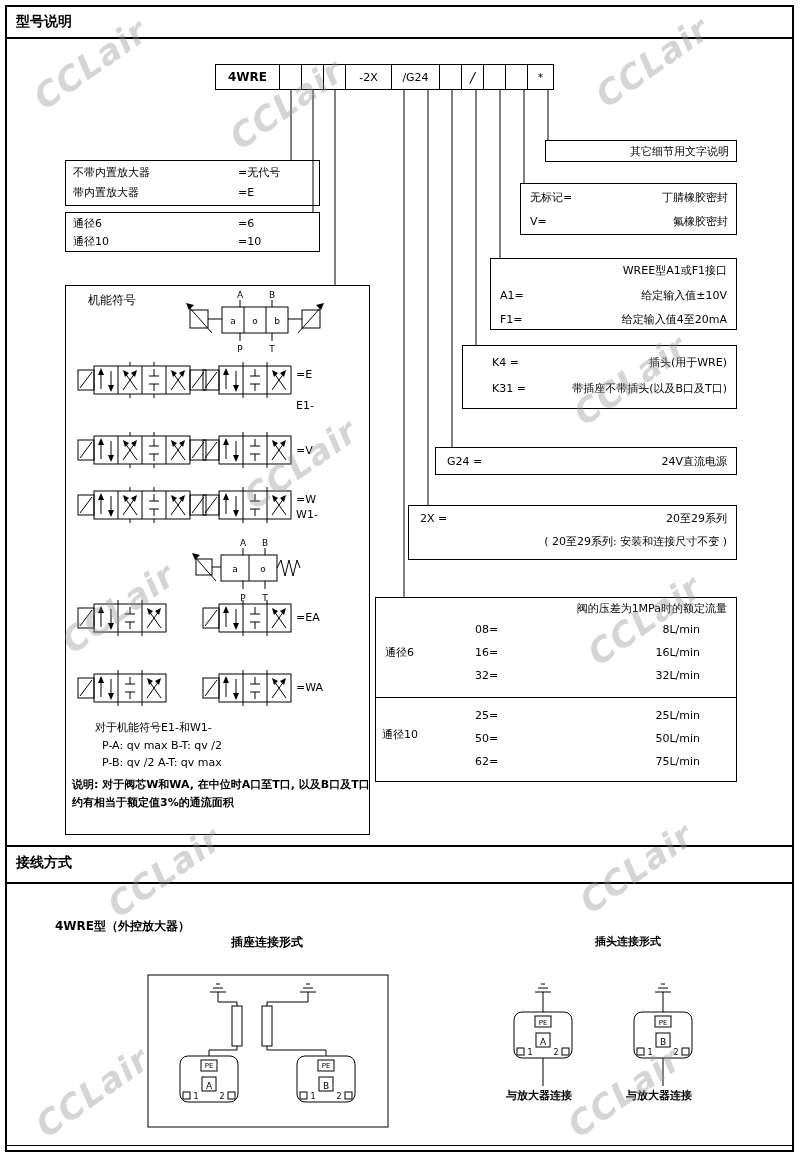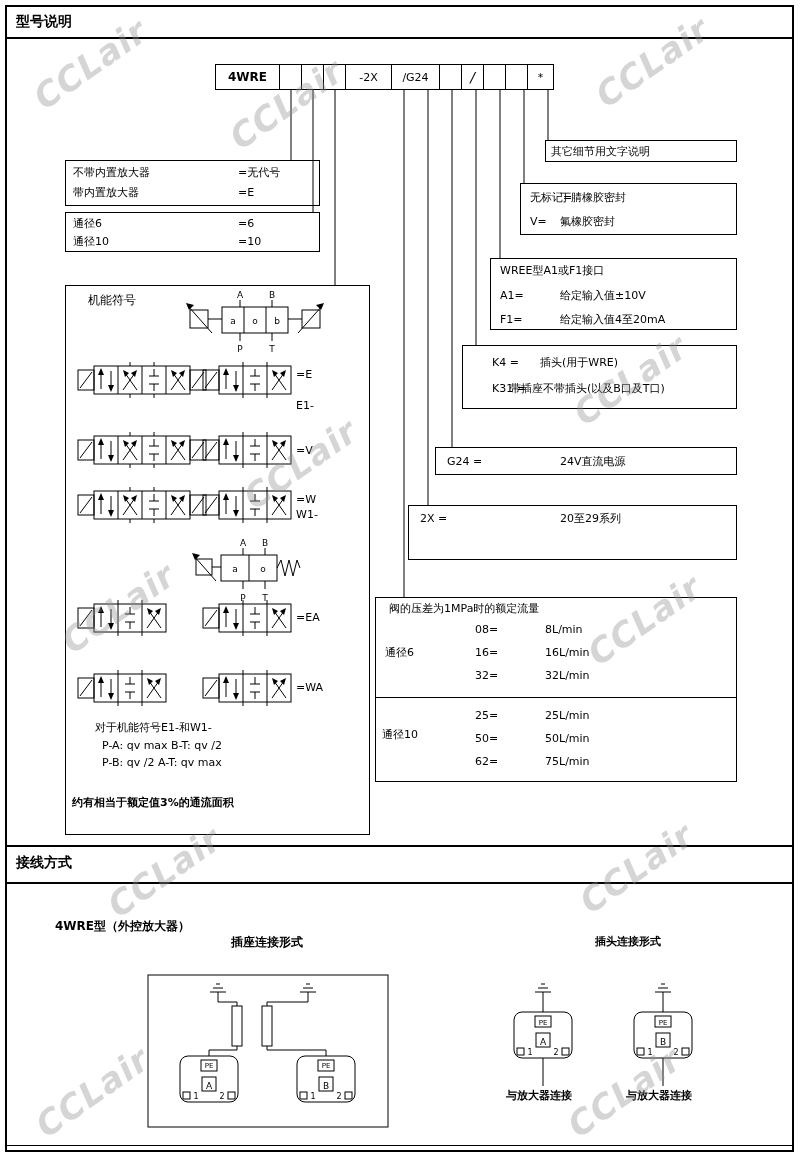--- a/index.html
+++ b/index.html
@@ -4,21 +4,21 @@
 <style>
   *{margin:0;padding:0;box-sizing:border-box;}
   html,body{background:#e8e8e8;}
   .page{position:relative;width:800px;height:1160px;margin:0 auto;background:#fff;
         font-family:"DejaVu Sans","Liberation Sans",sans-serif;color:#000;overflow:hidden;}
   .frame{position:absolute;left:5px;top:5px;width:789px;height:1147px;border:2px solid #000;z-index:2;pointer-events:none;}
   .hline{position:absolute;left:5px;width:789px;height:0;border-top:2px solid #000;z-index:2;}
   .hline.thin{border-top-width:1px;}
   .t{position:absolute;white-space:nowrap;font-size:11px;line-height:1.15;z-index:3;}
   .b{font-weight:bold;}
-  .right{}
+  .right{text-align:right;}
   .box{position:absolute;border:1px solid #000;z-index:2;background:transparent;}
   .codebar{position:absolute;left:215px;top:64px;display:flex;z-index:3;}
   .codecell{border:1px solid #000;border-left:none;height:26px;display:flex;align-items:center;justify-content:center;font-size:11px;background:transparent;}
   .codecell:first-child{border-left:1px solid #000;font-weight:bold;font-size:12px;}
   .slashcell{font-style:italic;font-size:14px;}
   .wm{position:absolute;font-size:34px;font-weight:bold;font-style:italic;letter-spacing:1px;
       color:rgba(145,145,145,0.38);transform:rotate(-35deg);z-index:5;pointer-events:none;}
   svg.overlay{position:absolute;left:0;top:0;z-index:1;}
   svg text{font-family:"DejaVu Sans","Liberation Sans",sans-serif;}
 </style>
@@ -258,20 +258,21 @@
   <span class="t" style="left:296px;top:400px">E1-</span>
   <span class="t" style="left:296px;top:445px">=V</span>
   <span class="t" style="left:296px;top:494px">=W</span>
   <span class="t" style="left:296px;top:509px">W1-</span>
   <span class="t" style="left:296px;top:612px">=EA</span>
   <span class="t" style="left:296px;top:682px">=WA</span>
 
   <span class="t" style="left:95px;top:722px">对于机能符号E1-和W1-</span>
   <span class="t" style="left:102px;top:740px">P-A: qv max   B-T: qv /2</span>
   <span class="t" style="left:102px;top:757px">P-B: qv /2   A-T: qv max</span>
+  <span class="t b" style="left:72px;top:779px">说明: 对于阀芯W和WA, 在中位时A口至T口, 以及B口及T口</span>
   <span class="t b" style="left:72px;top:797px">约有相当于额定值3%的通流面积</span>
 
   <div class="box" style="left:545px;top:140px;width:192px;height:22px"></div>
   <div class="t right" style="left:551px;top:146px;width:178px">其它细节用文字说明</div>
 
   <div class="box" style="left:520px;top:183px;width:217px;height:52px"></div>
   <span class="t" style="left:530px;top:192px">无标记=</span>
   <div class="t right" style="left:560px;top:192px;width:168px">丁腈橡胶密封</div>
   <span class="t" style="left:530px;top:216px">V=</span>
   <div class="t right" style="left:560px;top:216px;width:168px">氟橡胶密封</div>
@@ -289,20 +290,21 @@
   <span class="t" style="left:492px;top:383px">K31 =</span>
   <div class="t right" style="left:510px;top:383px;width:217px">带插座不带插头(以及B口及T口)</div>
 
   <div class="box" style="left:435px;top:447px;width:302px;height:28px"></div>
   <span class="t" style="left:447px;top:456px">G24 =</span>
   <div class="t right" style="left:560px;top:456px;width:167px">24V直流电源</div>
 
   <div class="box" style="left:408px;top:505px;width:329px;height:55px"></div>
   <span class="t" style="left:420px;top:513px">2X =</span>
   <div class="t right" style="left:560px;top:513px;width:167px">20至29系列</div>
+  <div class="t right" style="left:424px;top:536px;width:303px">( 20至29系列: 安装和连接尺寸不变 )</div>
 
   <div class="box" style="left:375px;top:597px;width:362px;height:185px"></div>
   <div class="t right" style="left:389px;top:603px;width:338px">阀的压差为1MPa时的额定流量</div>
   <span class="t" style="left:385px;top:647px">通径6</span>
   <span class="t" style="left:475px;top:624px">08=</span>
   <div class="t right" style="left:545px;top:624px;width:155px">8L/min</div>
   <span class="t" style="left:475px;top:647px">16=</span>
   <div class="t right" style="left:545px;top:647px;width:155px">16L/min</div>
   <span class="t" style="left:475px;top:670px">32=</span>
   <div class="t right" style="left:545px;top:670px;width:155px">32L/min</div>

